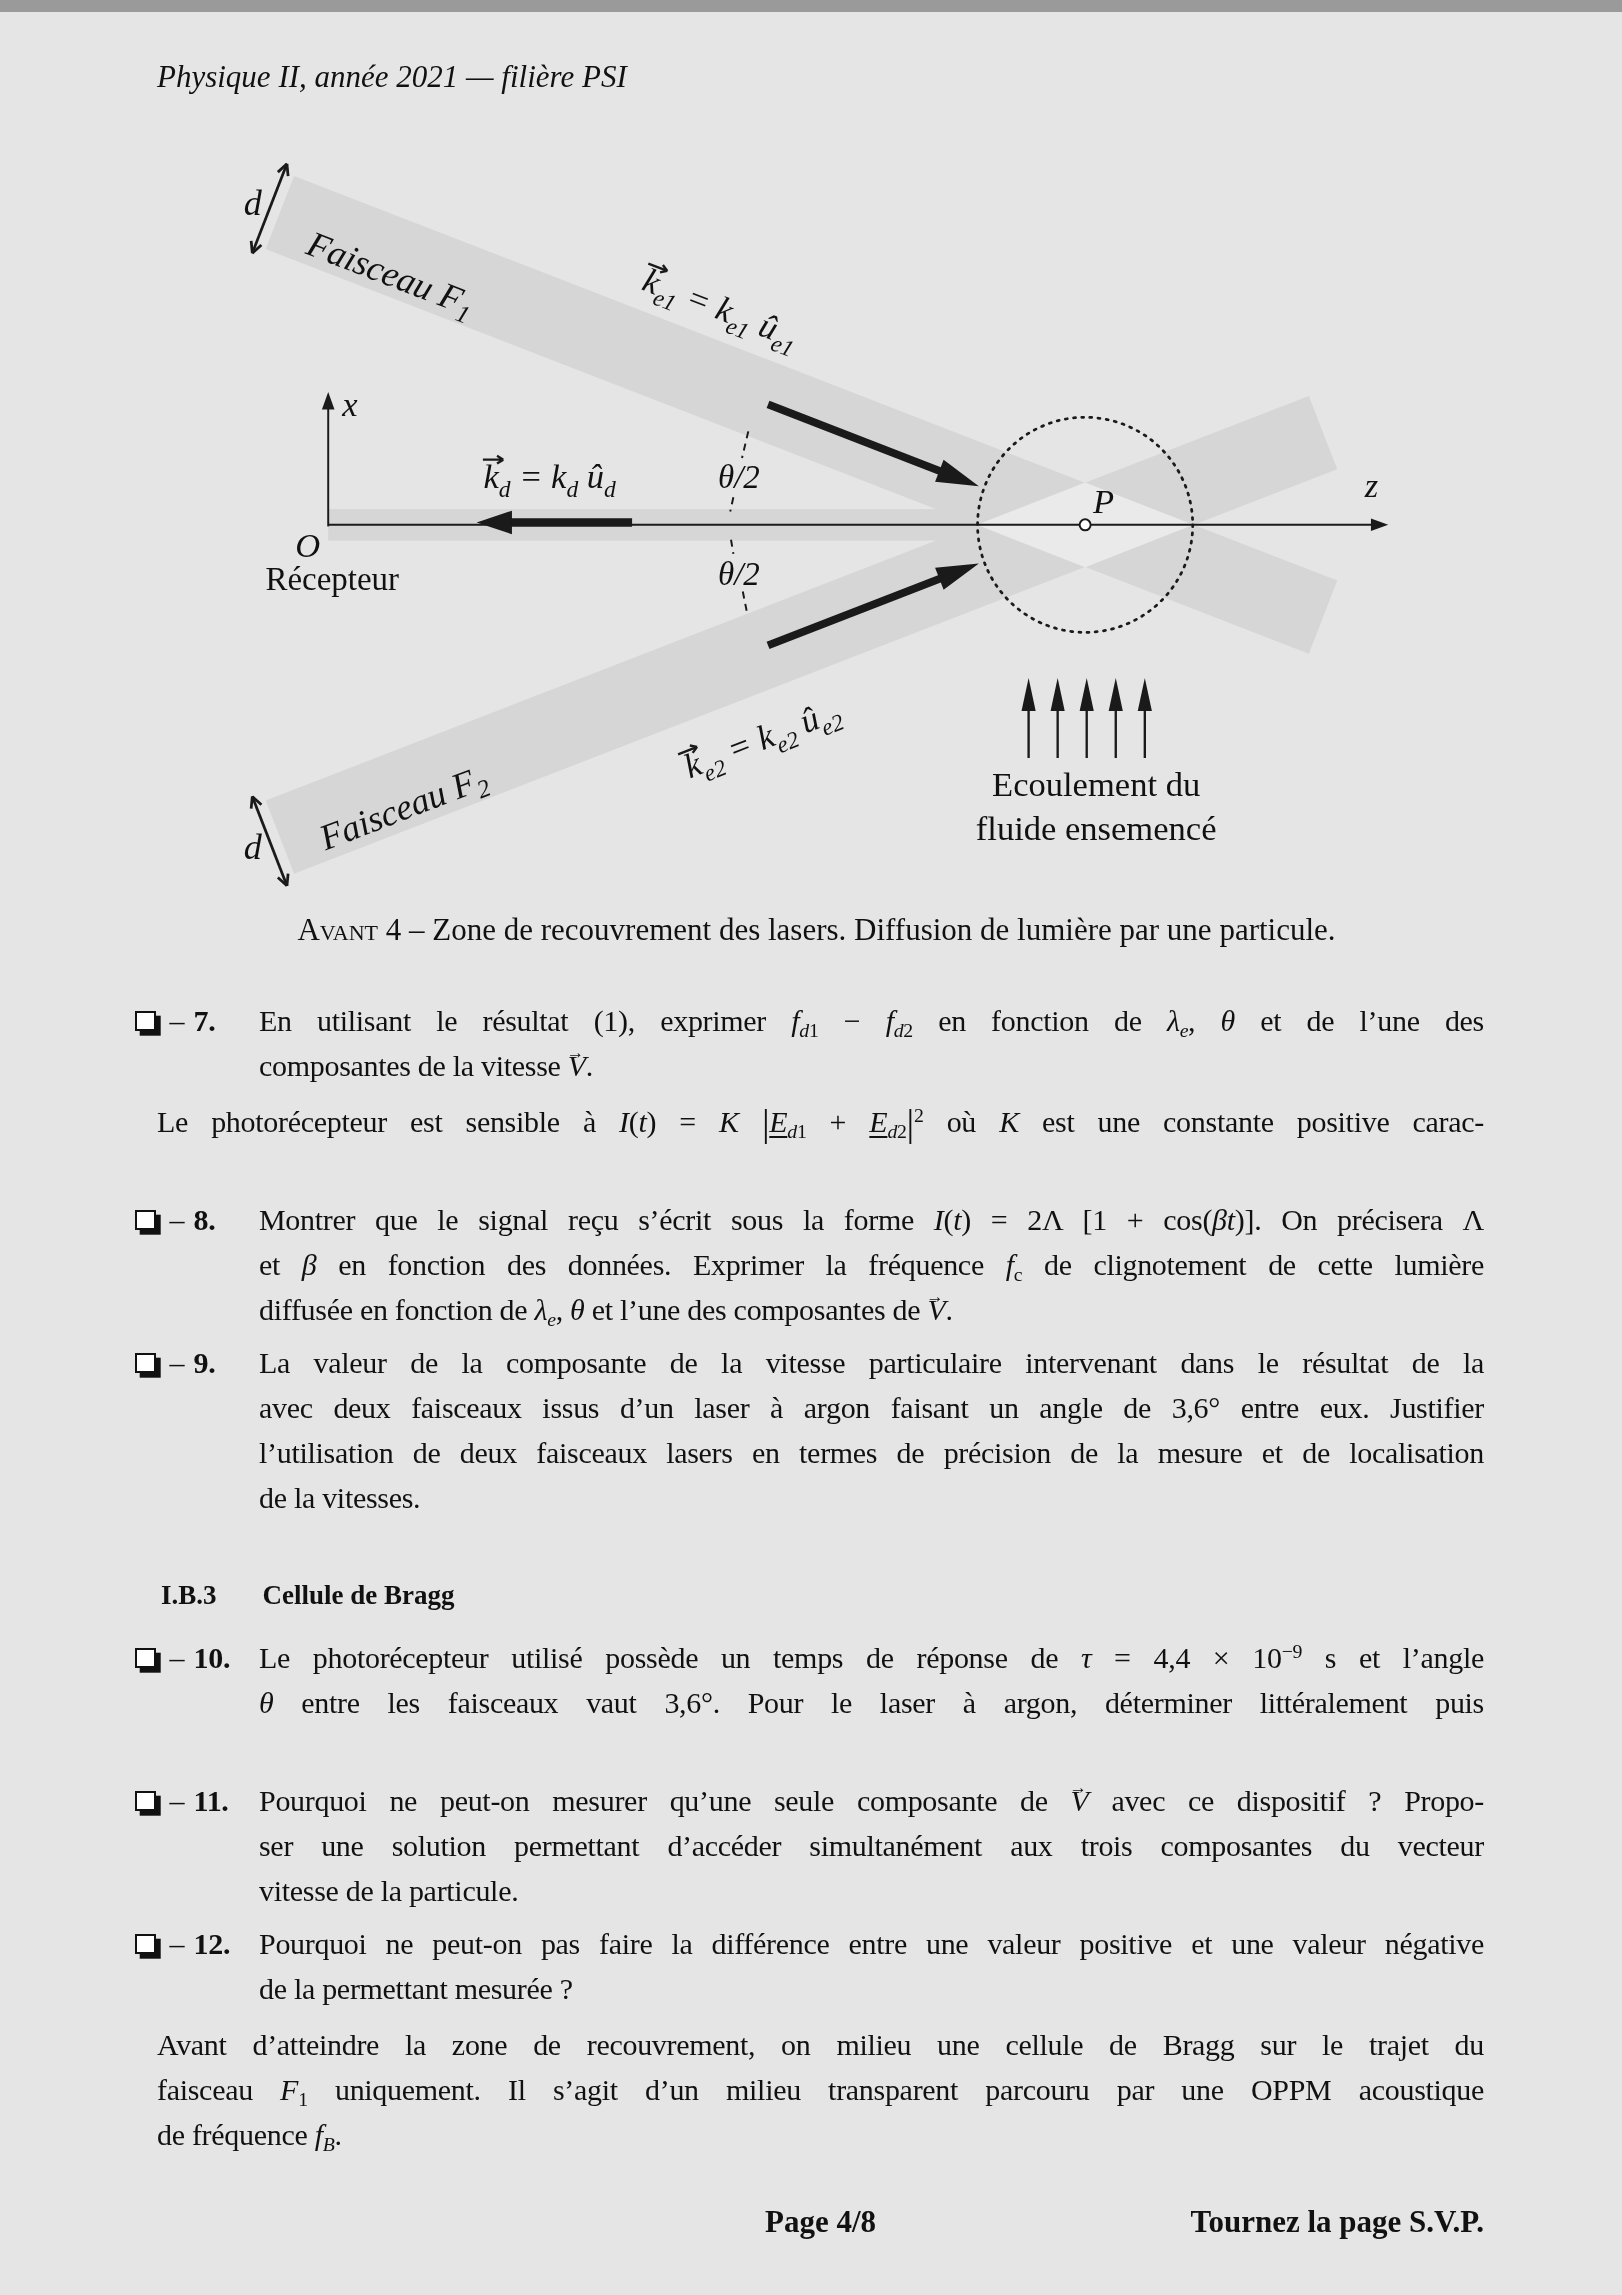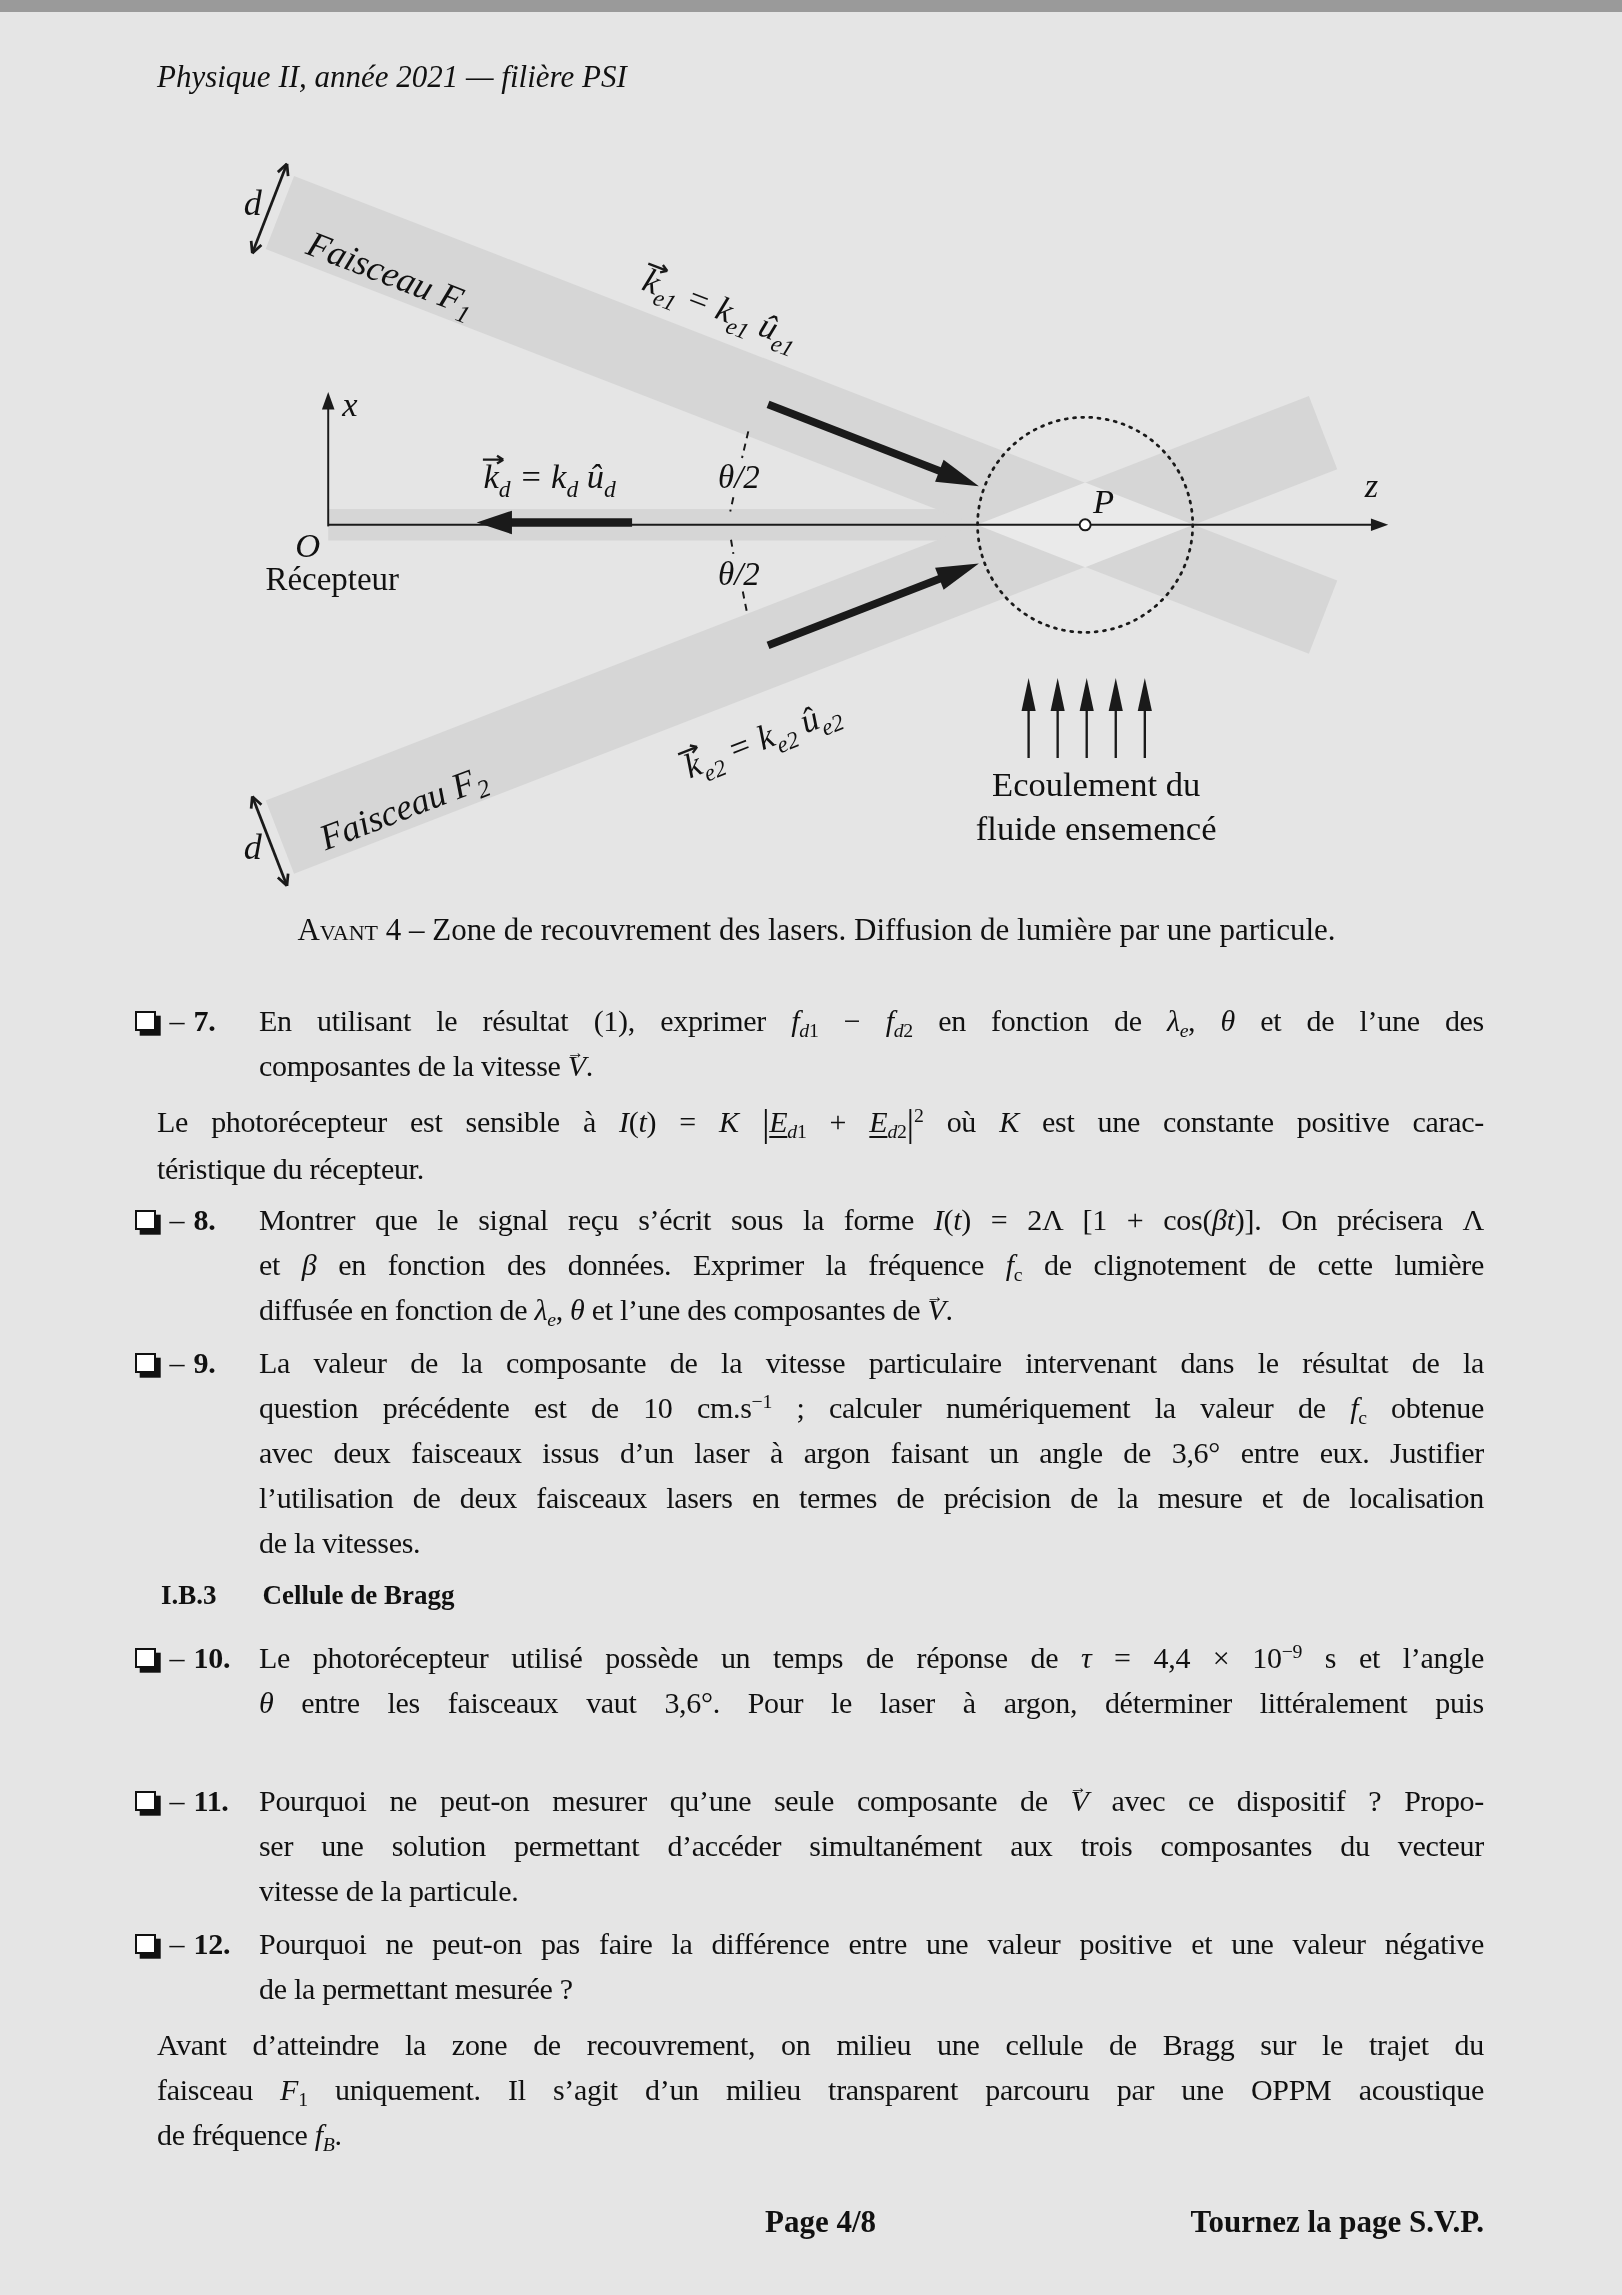--- a/index.html
+++ b/index.html
@@ -118,38 +118,36 @@
     <span class="qmark"><span class="qsq"></span><span class="qdash">–</span><span class="qnum">7.</span></span>
     <div>
         <div class="ln">En utilisant le résultat (1), exprimer <i>f</i><sub><i>d</i>1</sub> − <i>f</i><sub><i>d</i>2</sub> en fonction de <i>λ</i><sub><i>e</i></sub>, <i>θ</i> et de l’une des</div>
         <div class="ln end">composantes de la vitesse <span class="vec">V</span>.</div>
       </div>
   </div>
 
   <div class="block p" style="top:1087px">
     <div>
         <div class="ln">Le photorécepteur est sensible à <i>I</i>(<i>t</i>) = <i>K</i> <span class="bb">|</span><u><i>E</i><sub><i>d</i>1</sub></u> + <u><i>E</i><sub><i>d</i>2</sub></u><span class="bb">|</span><sup>2</sup> où <i>K</i> est une constante positive carac-</div>
-        <div class="ln end">téristique du récepteur.</div>
       </div>
   </div>
 
   <div class="block q" style="top:1185px">
     <span class="qmark"><span class="qsq"></span><span class="qdash">–</span><span class="qnum">8.</span></span>
     <div>
         <div class="ln">Montrer que le signal reçu s’écrit sous la forme <i>I</i>(<i>t</i>) = 2Λ [1 + cos(<i>βt</i>)]. On précisera Λ</div>
         <div class="ln">et <i>β</i> en fonction des données. Exprimer la fréquence <i>f</i><sub>c</sub> de clignotement de cette lumière</div>
         <div class="ln end">diffusée en fonction de <i>λ</i><sub><i>e</i></sub>, <i>θ</i> et l’une des composantes de <span class="vec">V</span>.</div>
       </div>
   </div>
 
   <div class="block q" style="top:1328px">
     <span class="qmark"><span class="qsq"></span><span class="qdash">–</span><span class="qnum">9.</span></span>
     <div>
         <div class="ln">La valeur de la composante de la vitesse particulaire intervenant dans le résultat de la</div>
-        <div class="ln">question précédente est de 10 cm.s<sup>−1</sup> ; calculer numériquement la valeur de <i>f</i><sub>c</sub> obtenue</div>
         <div class="ln">avec deux faisceaux issus d’un laser à argon faisant un angle de 3,6° entre eux. Justifier</div>
         <div class="ln">l’utilisation de deux faisceaux lasers en termes de précision de la mesure et de localisation</div>
         <div class="ln end">de la vitesses.</div>
       </div>
   </div>
 
   <div class="heading"><span class="hnum">I.B.3</span><span>Cellule de Bragg</span></div>
 
   <div class="block q" style="top:1623px">
     <span class="qmark"><span class="qsq"></span><span class="qdash">–</span><span class="qnum">10.</span></span>

